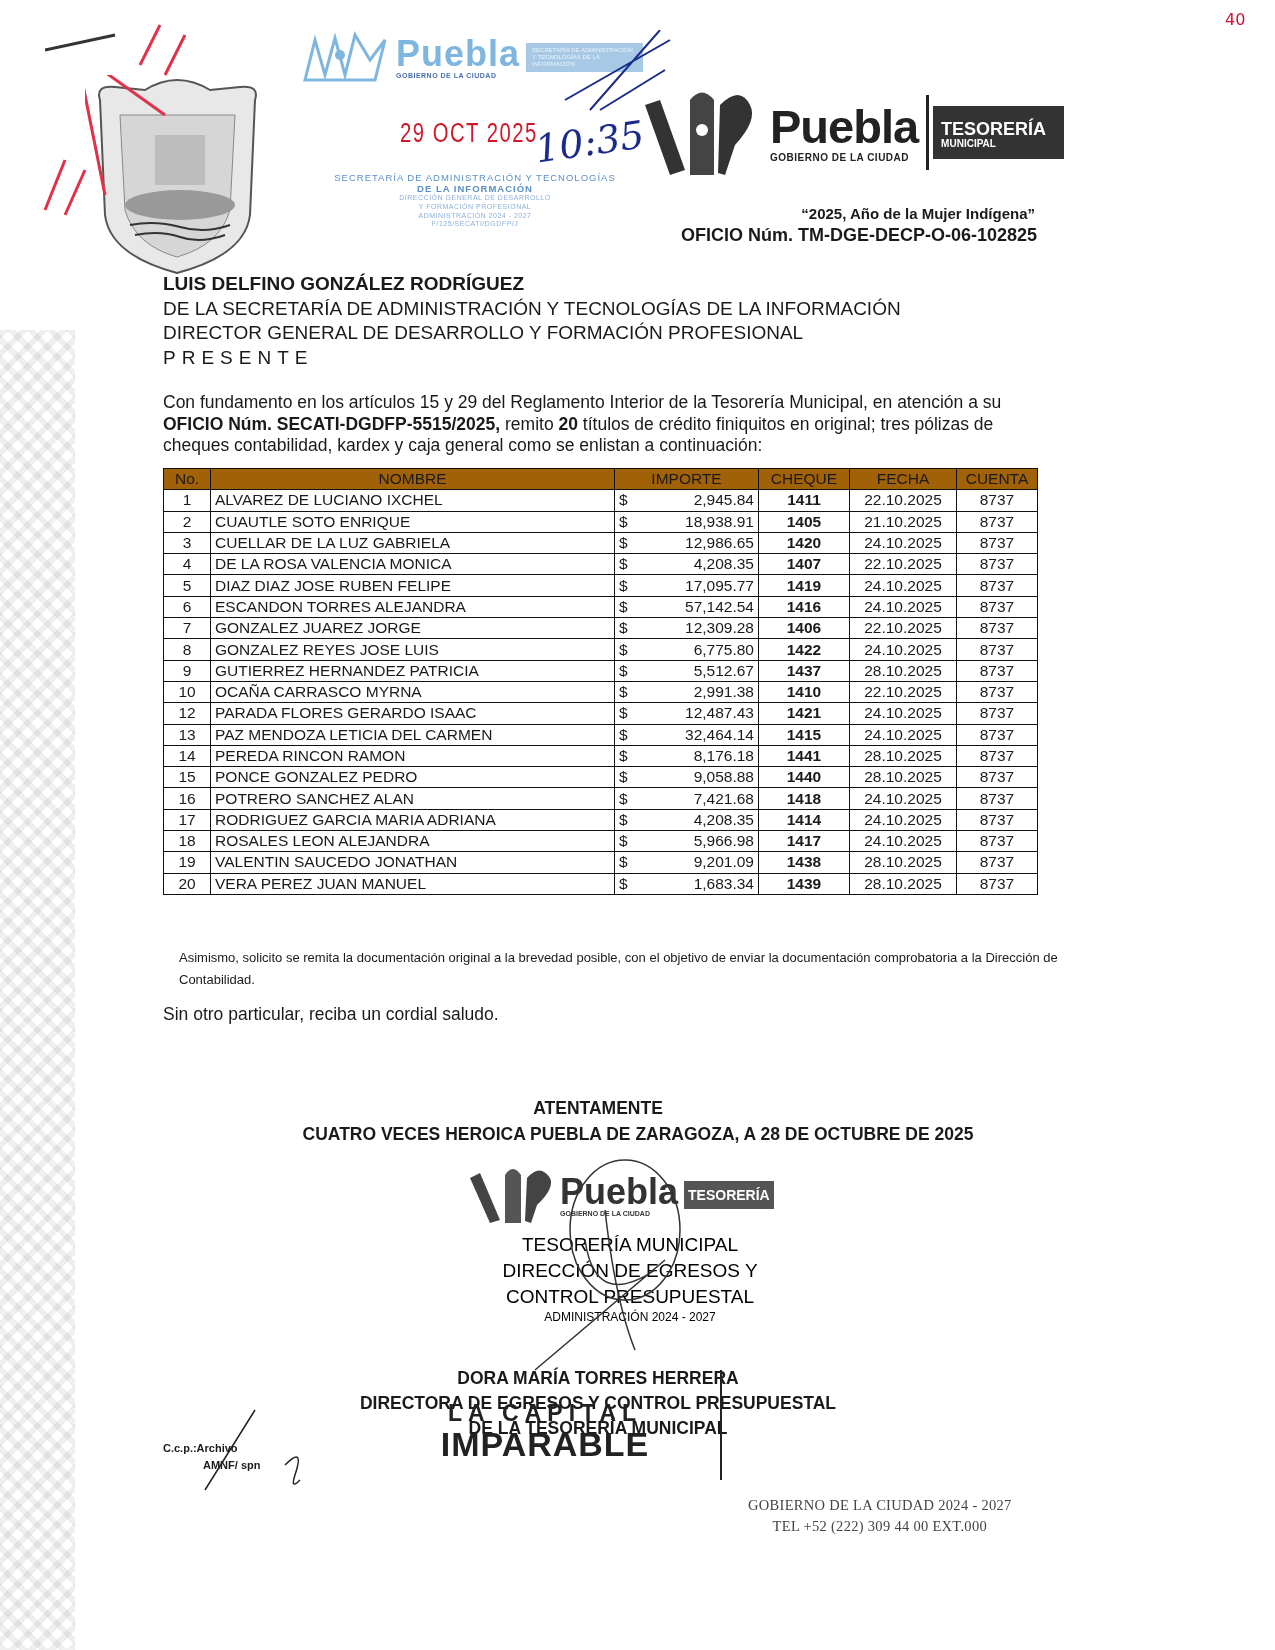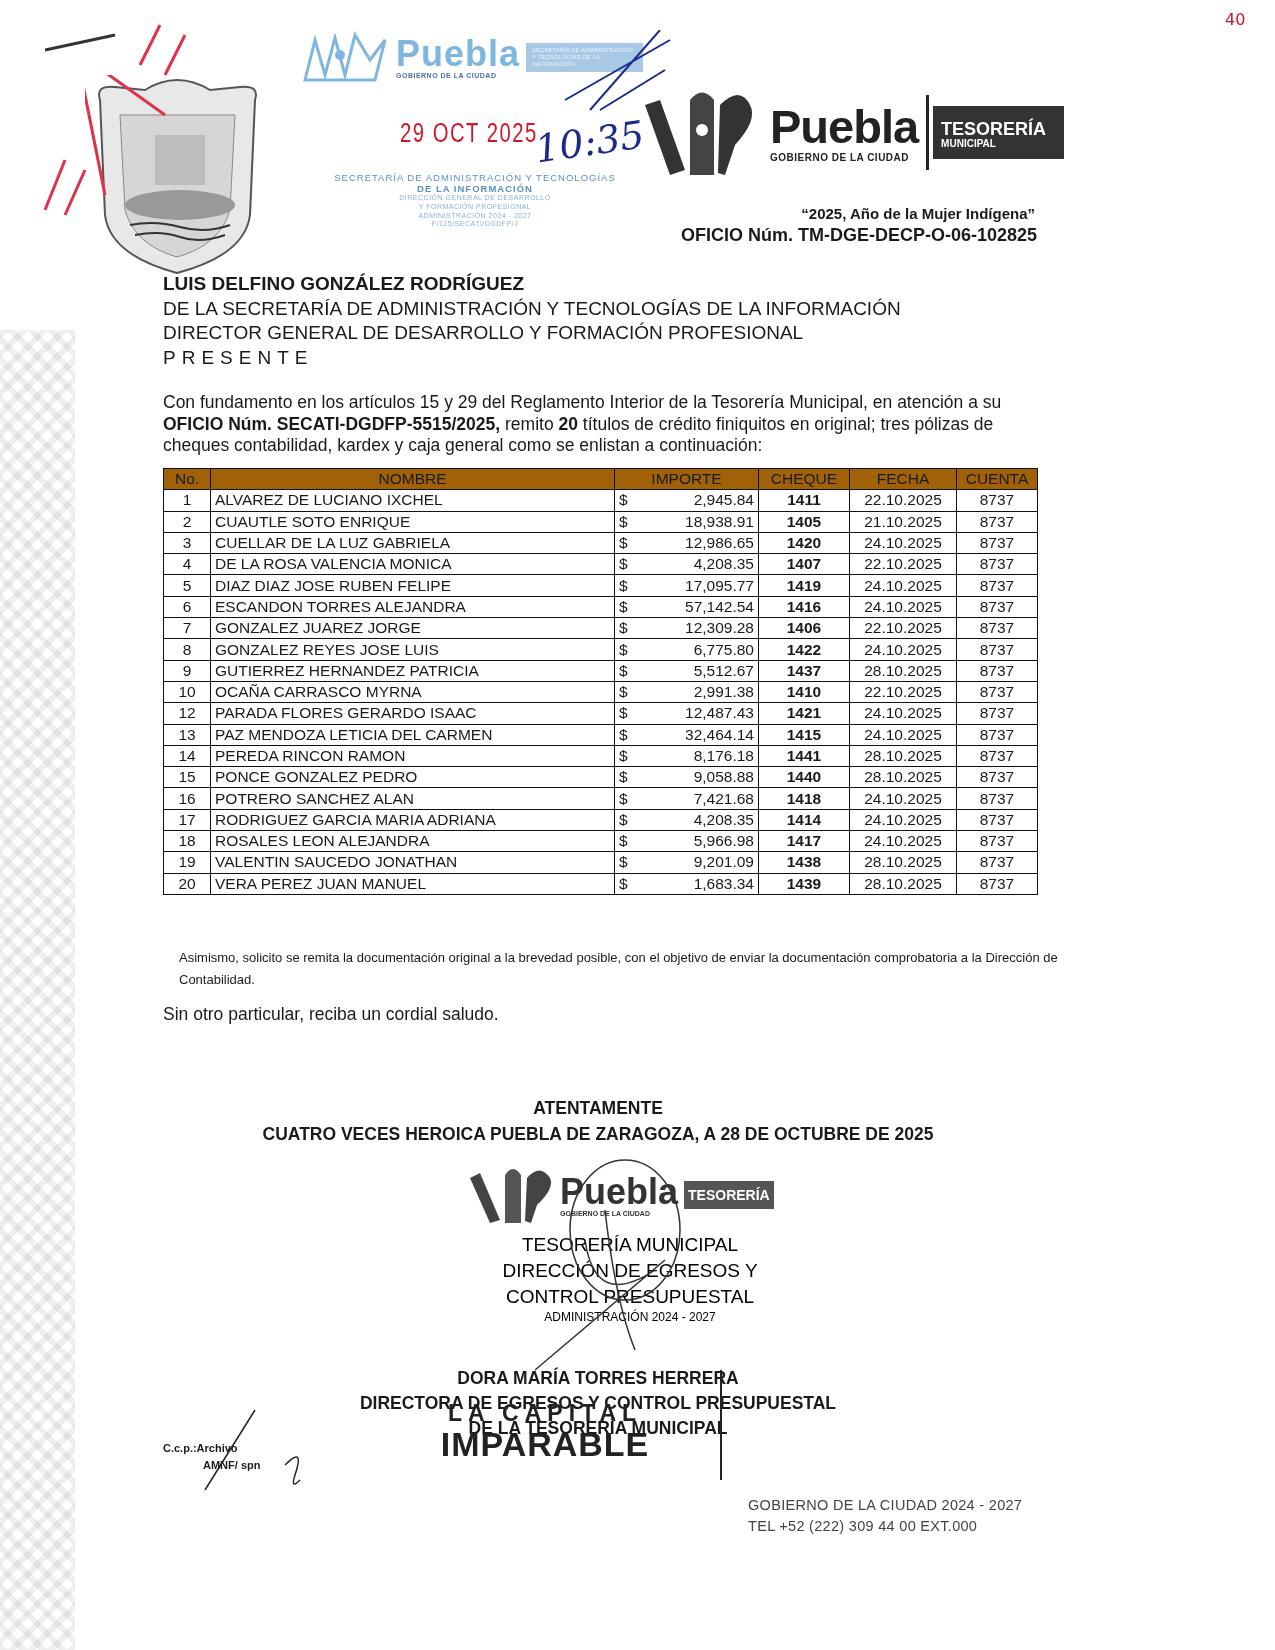--- a/index.html
+++ b/index.html
@@ -63,41 +63,41 @@
   .c-chq { width:82px; text-align:center; font-weight:bold; }
   .c-fec { width:98px; text-align:center; }
   .c-cta { text-align:center; }
   .imp-wrap { display:flex; justify-content:space-between; }
 
   .closing { left:163px; top:947px; width:890px; font-size:13px; line-height:22px;margin-left:16px; }
   .regards { left:163px; top:1004px; font-size:17.5px; }
 
   .sign-block { left:0; width:1196px; text-align:center; font-weight:bold; }
   .atent { top:1098px; font-size:17.5px; }
-  .place { top:1124px; font-size:17.5px; }
+  .place { top:1124px; font-size:17.5px;padding-left:40px; }
 
   .sig-logo { left:465px; top:1160px; width:330px; height:70px; display:flex; align-items:center; }
   .sig-logo .art { width:95px; height:65px; }
   .sig-logo .puebla { font-size:36px; font-weight:bold; color:#333; line-height:1; }
   .sig-logo .gob { font-size:7px; font-weight:bold; color:#333; }
   .sig-logo .tes { background:#555; color:#fff; font-size:14px; font-weight:bold; padding:6px 4px; margin-left:6px; }
   .sig-stamp { left:500px; top:1232px; width:260px; text-align:center; color:#000000; font-size:19px; line-height:26px; font-family:"Liberation Sans", sans-serif; }
   .sig-scribble { left:515px; top:1150px; width:200px; height:260px; }
 
   .signer-name { top:1368px; font-size:17.5px; }
   .signer-role1 { top:1393px; font-size:17.5px; }
   .signer-role2 { top:1418px; font-size:17.5px; }
 
   .capital { left:395px; top:1400px; width:300px; text-align:center; }
   .capital .cap1 { font-size:23px; font-weight:bold; letter-spacing:6px; color:#222; }
   .capital .cap2 { font-size:34px; font-weight:bold; letter-spacing:1px; color:#222; line-height:1; }
   .vline { left:720px; top:1370px; width:2px; height:110px; background:#222; }
 
   .ccp { left:163px; top:1440px; font-size:11px; font-weight:bold; line-height:17px; }
-  .footer { left:748px; top:1495px; font-size:14.5px; color:#444; line-height:21px; font-family:Liberation Sans, sans-serif; letter-spacing:0.3px; }
+  .footer { left:748px; top:1495px; font-size:14.5px; color:#444; line-height:21px; font-family:Liberation Serif, serif; letter-spacing:0.3px;text-align:center; }
 </style>
 </head>
 <body>
 
 <div class="abs left-border"></div>
 
 <svg class="abs crest" viewBox="0 0 185 200">
   <path d="M15 25 Q10 10 30 12 L60 15 Q92 -5 125 15 L155 12 Q175 10 170 25 L165 140 Q160 180 92 198 Q25 180 20 140 Z" fill="#e8e8e8" stroke="#555" stroke-width="2"></path>
   <path d="M35 40 L150 40 L145 135 Q135 170 92 182 Q50 170 40 135 Z" fill="#d6d6d6" stroke="#888"></path>
   <rect x="70" y="60" width="50" height="50" fill="#bdbdbd"></rect>

